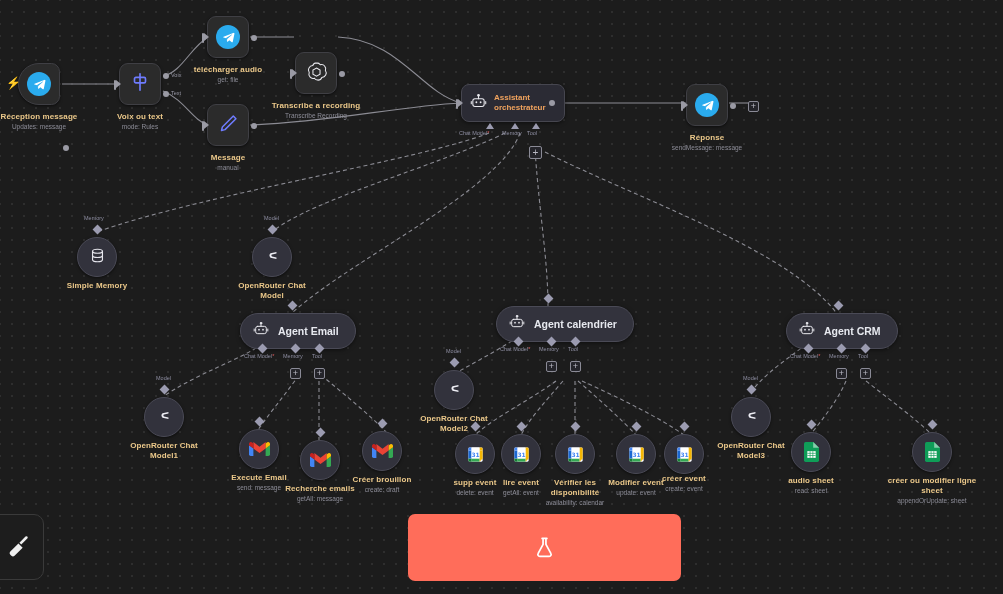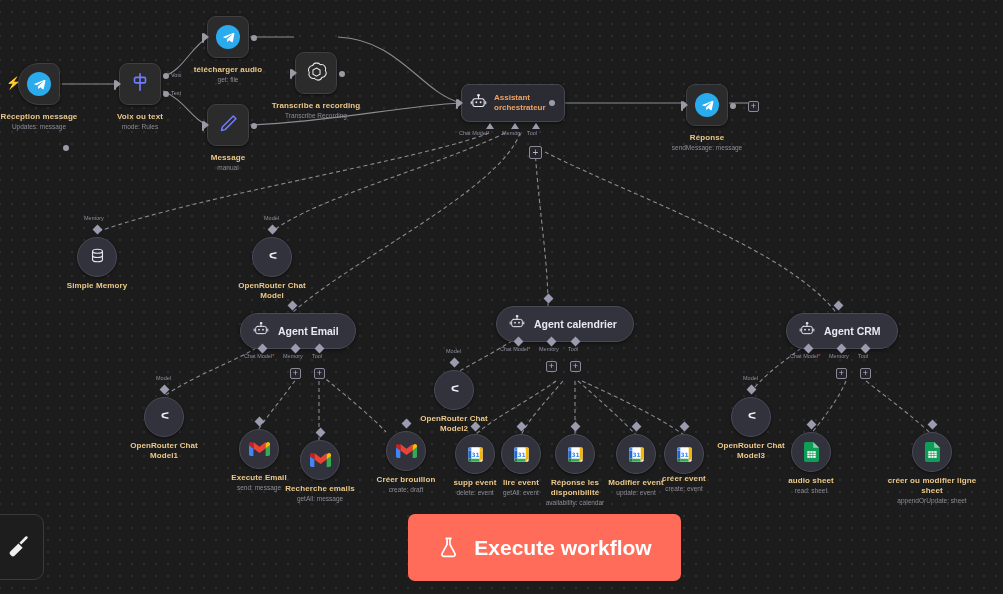--- a/index.html
+++ b/index.html
@@ -381,21 +381,21 @@
         <path d="M0 3a2 2 0 0 1 3.2-1.6L5 2.8V8.5L0 4.8z" fill="#c5221f"></path>
         <path d="M24 3a2 2 0 0 0-3.2-1.6L19 2.8V8.5l5-3.7z" fill="#fbbc04"></path>
       </svg>
     </div>
     <div class="cap" style="left:20px; top:44px;">
       <div class="t">Recherche emails</div>
       <div class="s">getAll: message</div>
     </div>
   </div>
 
-  <div class="node" style="left:386px; top:431px;">
+  <div class="node" style="left:362px; top:431px;">
     <div class="diamond" style="left:17px; top:-11px;"></div>
     <div class="circ">
       <svg class="gmail" viewBox="0 0 24 18">
         <path d="M2 17h3V8.5L0 4.8V15a2 2 0 0 0 2 2z" fill="#4285f4"></path>
         <path d="M19 17h3a2 2 0 0 0 2-2V4.8L19 8.5z" fill="#34a853"></path>
         <path d="M19 1 12 6.3 5 1v7.5l7 5.2 7-5.2z" fill="#ea4335"></path>
         <path d="M0 3a2 2 0 0 1 3.2-1.6L5 2.8V8.5L0 4.8z" fill="#c5221f"></path>
         <path d="M24 3a2 2 0 0 0-3.2-1.6L19 2.8V8.5l5-3.7z" fill="#fbbc04"></path>
       </svg>
     </div>
@@ -497,21 +497,21 @@
         <path d="M17 3h2.4A1.6 1.6 0 0 1 21 4.6V7h-4zM17 7h4v10l-4 4z" fill="#f6b704"></path>
         <path d="M17 17H7v4h10z" fill="#34a853"></path>
         <path d="M3 17h4v4H4.6A1.6 1.6 0 0 1 3 19.4z" fill="#188038"></path>
         <path d="M3 7h4v10H3z" fill="#1967d2"></path>
         <path d="M3 4.6A1.6 1.6 0 0 1 4.6 3H7v4H3z" fill="#4285f4"></path>
         <path d="M7 3h10v4H7zM7 7h10v10H7z" fill="#fff"></path>
         <text x="12" y="14.6" font-family="DejaVu Sans" font-size="7.5" font-weight="bold" fill="#4285f4" text-anchor="middle">31</text>
       </svg>
     </div>
     <div class="cap" style="left:20px; top:44px; width:70px;">
-      <div class="t">Réponse les disponibilité</div>
+      <div class="t">Vérifier les disponibilité</div>
       <div class="s">availability: calendar</div>
     </div>
   </div>
 
   <div class="node" style="left:616px; top:434px;">
     <div class="diamond" style="left:17px; top:-11px;"></div>
     <div class="circ">
       <svg class="gcal" viewBox="0 0 24 24">
         <rect x="3" y="3" width="18" height="18" rx="1.6" fill="#fff"></rect>
         <path d="M17 3h2.4A1.6 1.6 0 0 1 21 4.6V7h-4zM17 7h4v10l-4 4z" fill="#f6b704"></path>
@@ -625,16 +625,15 @@
     <svg width="26" height="26" viewBox="0 0 24 24">
       <path d="M20.6 2.4a1.2 1.2 0 0 0-1.7 0l-5.6 5.6 1.7 1.7 5.6-5.6a1.2 1.2 0 0 0 0-1.7z" fill="#efefef"></path>
       <path d="M12.4 8.7 4.9 16.2a2 2 0 0 0 0 2.9l1 1a2 2 0 0 0 2.9 0l7.5-7.5z" fill="#efefef"></path>
     </svg>
   </div>
 
   <button id="execbtn">
     <svg viewBox="0 0 24 24" fill="none" stroke="#fff" stroke-width="1.8" stroke-linecap="round" stroke-linejoin="round">
       <path d="M9.5 2.5h5M10.5 2.5v6.2L5.4 18.2A2 2 0 0 0 7.1 21.3h9.8a2 2 0 0 0 1.7-3.1L13.5 8.7V2.5"></path>
     </svg>
-    <span>Execute workflow</span>
   </button>
 
 </div>
 
 </body></html>

